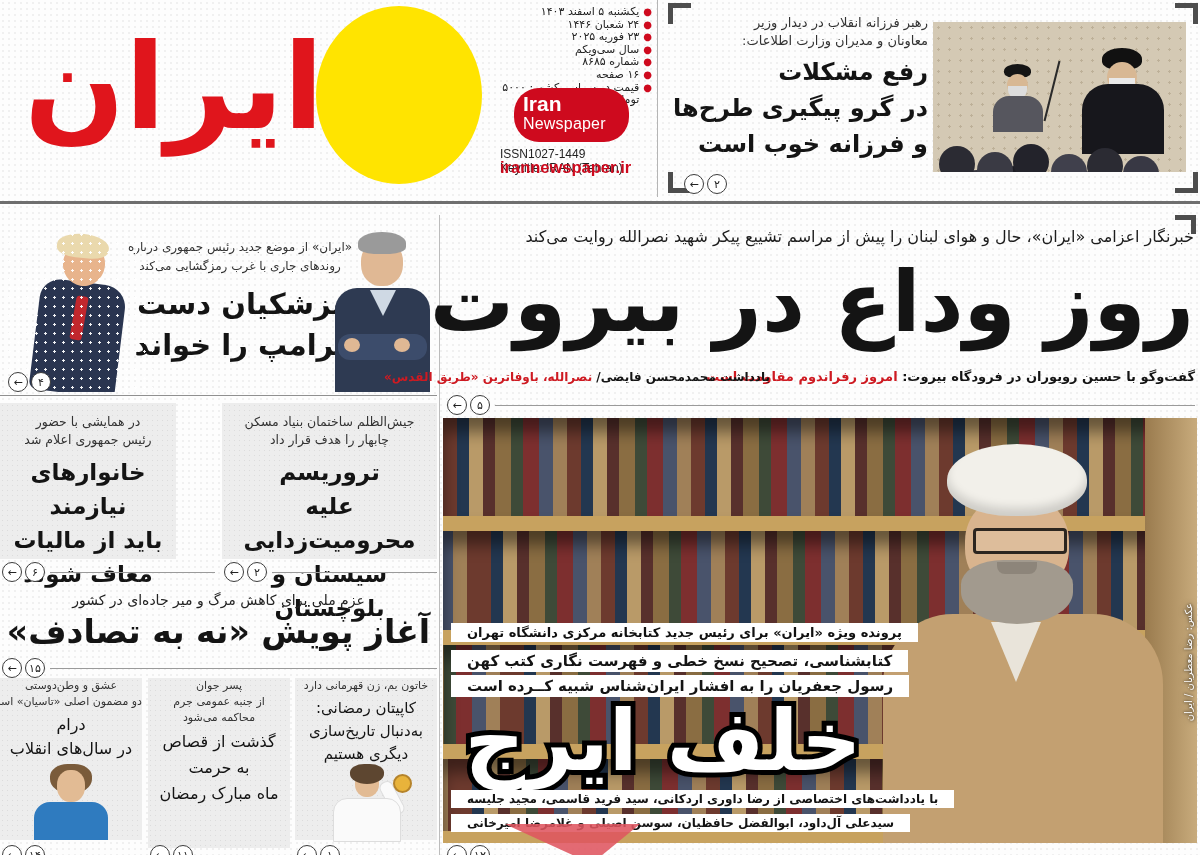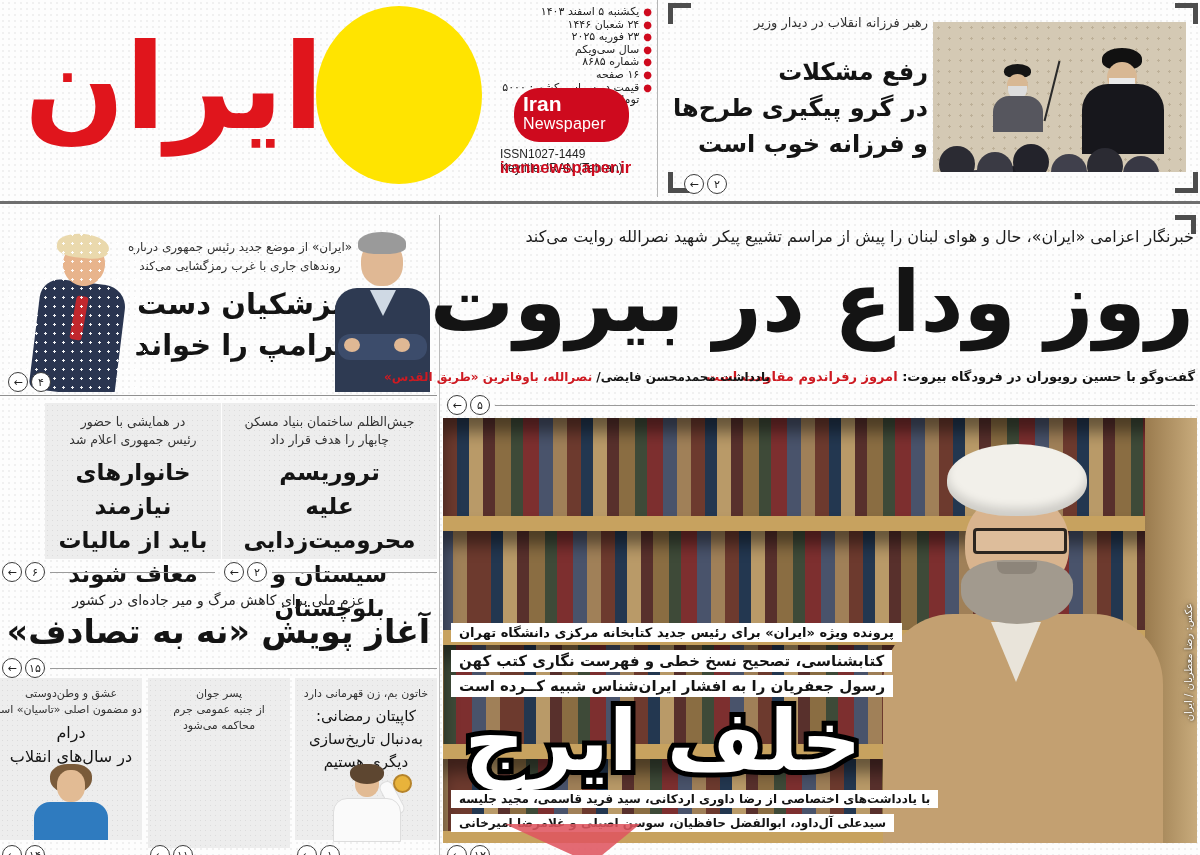--- a/index.html
+++ b/index.html
@@ -74,21 +74,21 @@
   .pz-jacket{position:absolute;left:7px;top:62px;width:95px;height:104px;background:#2e3a52;border-radius:22px 22px 0 0;}
   .pz-arms{position:absolute;left:10px;top:108px;width:89px;height:26px;background:#3c4c6b;border-radius:12px;}
   .pz-hand{position:absolute;left:16px;top:112px;width:16px;height:14px;background:#e0b894;border-radius:50%;}
   .pz-shirt{position:absolute;left:42px;top:64px;width:26px;height:26px;background:#cfd9e4;clip-path:polygon(0 0,100% 0,50% 100%);}
   .pz-head{position:absolute;left:33px;top:14px;width:42px;height:46px;background:#e0b894;border-radius:46%;}
   .pz-hair{position:absolute;left:30px;top:6px;width:48px;height:22px;background:#9a9a9a;border-radius:60% 60% 40% 40%;}
   .lrule{background:#8f8f8f;height:1px;}
   .gbox{background-color:#ededed;background-image:radial-gradient(rgba(0,0,0,0.07) 0.9px,transparent 1px);background-size:5px 5px;}
   .gb-kicker{font-size:12.5px;line-height:18px;color:#333;text-align:center;padding-top:10px;}
   .gb-head{font-size:23px;line-height:34px;font-weight:bold;text-align:center;padding-top:6px;}
-  .sb-kicker{font-size:11px;line-height:16px;color:#333;text-align:center;padding-top:8px;}
+  .sb-kicker{font-size:11px;line-height:16px;color:#333;text-align:center;}
   .sb-head{font-size:15px;line-height:23px;font-weight:normal;text-align:center;padding-top:3px;}
   .camp-kicker{left:0px;top:592px;width:437px;font-size:14px;font-weight:500;text-align:center;color:#222;}
   .camp-head{left:0px;top:612px;width:437px;font-size:33px;font-weight:bold;text-align:center;}
   
   .drama-fig{position:absolute;left:26px;bottom:0;width:90px;height:72px;}
   .dr-shirt{position:absolute;left:8px;top:34px;width:74px;height:38px;background:#2f7bbt;background:#2f7bbf;border-radius:16px 16px 0 0;}
   .dr-head{position:absolute;left:31px;top:2px;width:28px;height:32px;background:#e2bb94;border-radius:46%;}
   .dr-hair{position:absolute;left:24px;top:-4px;width:42px;height:30px;background:#7a5b3a;border-radius:50% 50% 60% 60%;}
   .ath-fig{position:absolute;left:24px;bottom:0;width:96px;height:74px;}
   .at-shirt{position:absolute;left:14px;top:32px;width:66px;height:42px;background:#fafafa;border:1px solid #ddd;border-radius:14px 14px 0 0;}
@@ -111,21 +111,21 @@
   .shelf{position:absolute;left:0;width:100%;height:15px;background:#c7a25f;border-bottom:3px solid #8a6a35;}
   .wood-side{position:absolute;right:0;top:0;width:52px;height:100%;background:linear-gradient(90deg,#9a7b4e,#c8ab7c);}
   .cleric{position:absolute;left:430px;top:24px;width:300px;height:401px;}
   .cl-robe{position:absolute;left:10px;top:172px;width:280px;height:230px;background:#c3a071;border-radius:70px 70px 0 0;}
   .cl-shirt{position:absolute;left:118px;top:180px;width:50px;height:60px;background:#e9e4da;clip-path:polygon(0 0,100% 0,50% 100%);}
   .cl-face{position:absolute;left:92px;top:52px;width:104px;height:102px;background:#d9b48e;border-radius:46%;}
   .cl-turban{position:absolute;left:74px;top:2px;width:140px;height:72px;background:#f2f0ea;border-radius:50% 50% 46% 46%;box-shadow:inset 0 -8px 10px rgba(0,0,0,.15);}
   .cl-glasses{position:absolute;left:100px;top:86px;width:88px;height:20px;border:3px solid #2c2620;border-radius:4px;background:rgba(255,255,255,.12);}
   .cl-beard{position:absolute;left:88px;top:118px;width:112px;height:64px;background:#a29a8e;border-radius:38% 38% 50% 50%;}
   .cl-mus{position:absolute;left:124px;top:120px;width:40px;height:12px;background:#8d857a;border-radius:0 0 8px 8px;}
-  .lib-strip{position:absolute;background:#fff;padding:2px 8px;font-weight:bold;white-space:nowrap;}
+  .lib-strip{position:absolute;background:#fff;padding:2px 16px;font-weight:bold;white-space:nowrap;}
   .lib-label1{left:8px;top:205px;font-size:13px;color:#111;}
   .lib-l2a{left:8px;top:232px;font-size:15px;}
   .lib-l2b{left:8px;top:257px;font-size:15px;}
   .big-title{left:10px;top:268px;width:420px;height:120px;text-align:center;font-size:84px;line-height:110px;font-weight:bold;position:absolute;}
   .big-title span{display:block;position:absolute;inset:0;}
   .big-title .stroke{-webkit-text-stroke:10px #000;color:#000;}
   .big-title .fill{color:#fff;}
   .lib-cap1{left:8px;top:372px;font-size:12px;}
   .lib-cap2{left:8px;top:396px;font-size:12px;}
   .lib-credit{position:absolute;right:3px;top:185px;writing-mode:vertical-rl;transform:rotate(180deg);font-size:10px;color:#fff;text-shadow:0 0 3px rgba(0,0,0,.9),0 0 6px rgba(0,0,0,.6);}
@@ -183,20 +183,21 @@
   <div class="abs vrule-mast"></div>
 
   <div class="abs leader">
     <div class="bracket tl"></div>
     <div class="bracket tr"></div>
     <div class="bracket bl"></div>
     <div class="bracket br"></div>
 
     <div class="abs leader-kicker rtl right">
       <div>رهبر فرزانه انقلاب در دیدار وزیر</div>
+      <div>معاونان و مدیران وزارت اطلاعات:</div>
     </div>
     <div class="abs leader-head rtl right">
       <div>رفع مشکلات</div>
       <div>در گرو پیگیری طرح‌ها</div>
       <div>و فرزانه خوب است</div>
     </div>
 
     <div class="abs photo leader-photo">
       <div class="min-figure">
         <div class="min-turban"></div>
@@ -264,21 +265,21 @@
       <div>علیه محرومیت‌زدایی</div>
       <div>سیستان و بلوچستان</div>
     </div>
   </div>
   <div class="abs pref-line" style="left:272px;top:572px;width:165px;"></div>
   <div class="pref" style="position:absolute;left:224px;top:562px;">
     <span class="pc pc-arrow"></span>
     <span class="pc">۲</span>
   </div>
 
-  <div class="abs gbox rtl" style="left:0px;top:403px;width:176px;height:156px;margin-left:45px;">
+  <div class="abs gbox rtl" style="left:0px;top:403px;width:176px;height:156px;">
     <div class="gb-kicker">
       <div>در همایشی با حضور</div>
       <div>رئیس جمهوری اعلام شد</div>
     </div>
     <div class="gb-head">
       <div>خانوارهای نیازمند</div>
       <div>باید از مالیات</div>
       <div>معاف شوند</div>
     </div>
   </div>
@@ -314,20 +315,25 @@
   <div class="pref" style="position:absolute;left:297px;top:845px;">
     <span class="pc pc-arrow"></span>
     <span class="pc">۱</span>
   </div>
 
   <div class="abs gbox rtl" style="left:148px;top:678px;width:142px;height:170px;">
     <div class="sb-kicker">
       <div>پسر جوان</div>
       <div>از جنبه عمومی جرم</div>
       <div>محاکمه می‌شود</div>
+    </div>
+    <div class="sb-head" style="font-size:16px;line-height:26px;">
+      <div>گذشت از قصاص</div>
+      <div>به حرمت</div>
+      <div>ماه مبارک رمضان</div>
     </div>
   </div>
   <div class="pref" style="position:absolute;left:150px;top:845px;">
     <span class="pc pc-arrow"></span>
     <span class="pc">۱۱</span>
   </div>
 
   <div class="abs gbox rtl" style="left:0px;top:678px;width:142px;height:162px;">
     <div class="sb-kicker">
       <div>عشق و وطن‌دوستی</div>

